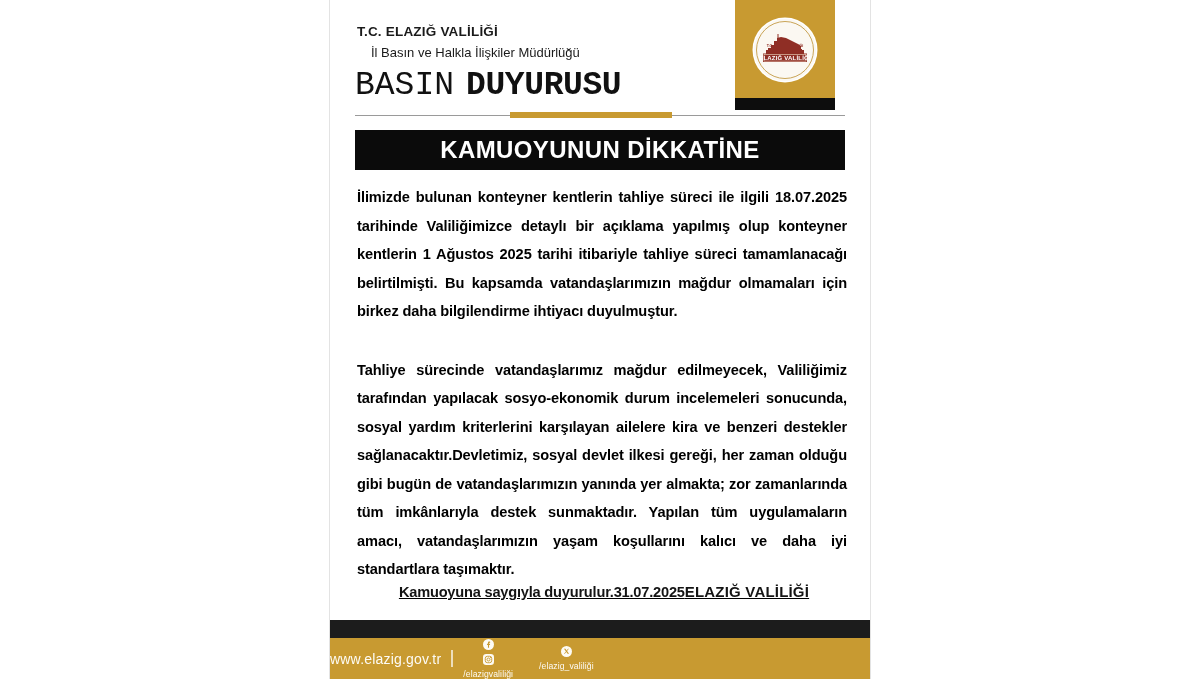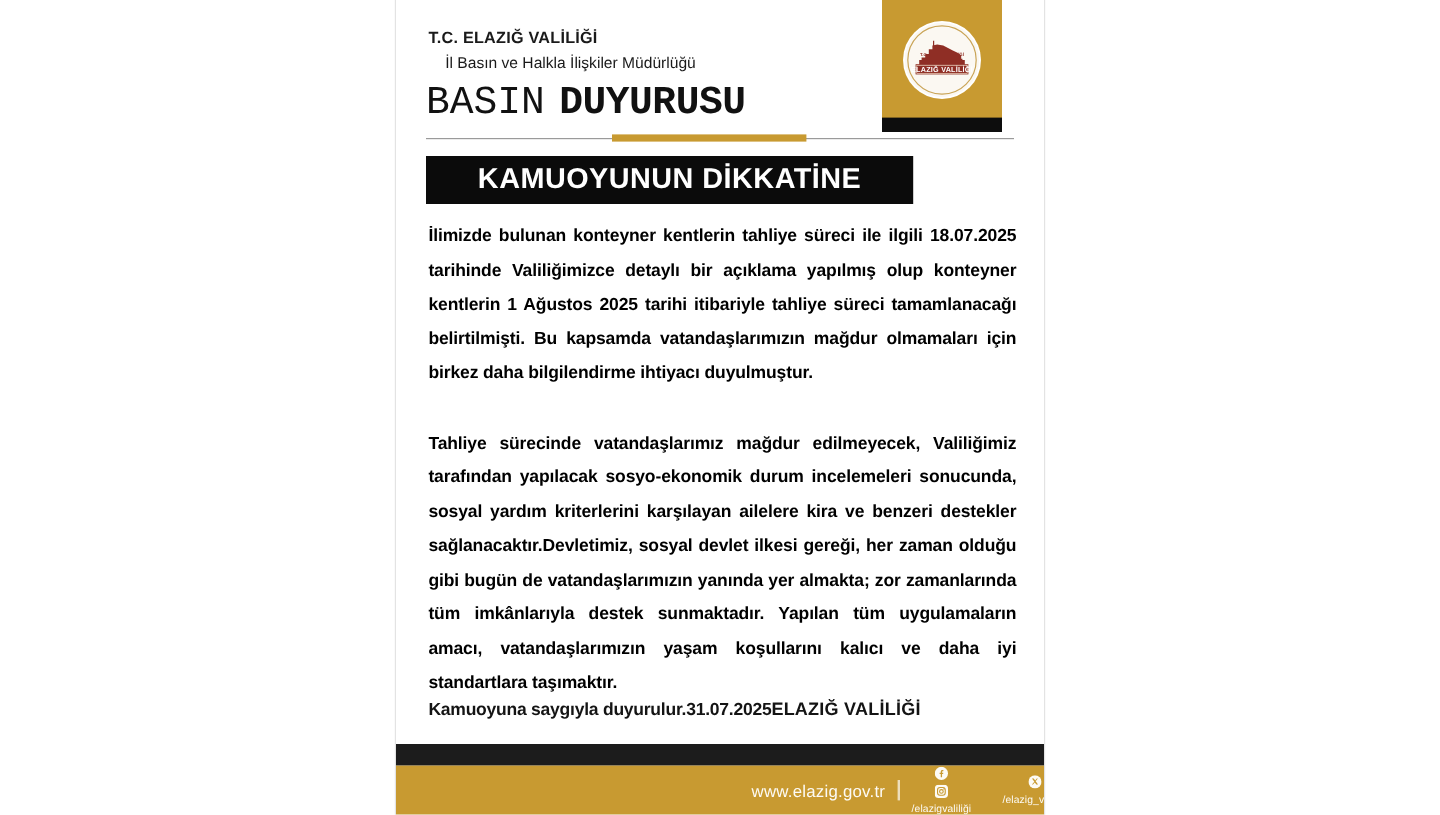--- a/index.html
+++ b/index.html
@@ -126,21 +126,21 @@
     width: 162px;
     height: 6px;
     background: #c89a31;
   }
 
   
   .banner {
     position: absolute;
     left: 25px;
     top: 130px;
-    width: 406px;
+    width: 490px;
     height: 40px;
     background: #0b0b0b;
     display: flex;
     align-items: center;
     justify-content: center;
   }
   .banner-text {
     color: #ffffff;
     font-size: 24px;
     font-weight: 800;
@@ -164,26 +164,27 @@
     margin: 0 0 30px 0;
     letter-spacing: -0.1px;
   }
   .para.last {
     margin-bottom: 16px;
   }
 
   
   .sign-row {
     position: absolute;
-    left: 27px;
+    left: 43px;
     top: 583px;
     width: 490px;
     display: flex;
-    justify-content: flex-start;
+    justify-content: center;
     align-items: baseline;
+    text-decoration: underline;
   }
   .sign-left {
     font-size: 14.6px;
     font-weight: bold;
     color: #141414;
     letter-spacing: -0.2px;
   }
   .sign-right {
     font-size: 15px;
     font-weight: bold;
@@ -203,21 +204,21 @@
   }
   .footer-gold {
     position: absolute;
     left: 0;
     top: 638px;
     width: 560px;
     height: 41px;
     background: #c89a31;
     display: flex;
     align-items: center;
-    justify-content: flex-end;
+    justify-content: flex-start;
   }
   .footer-inner {
     display: flex;
     align-items: center;
     gap: 10px;
   }
   .footer-url {
     color: #fdfbf5;
     font-size: 14px;
     letter-spacing: 0.2px;

